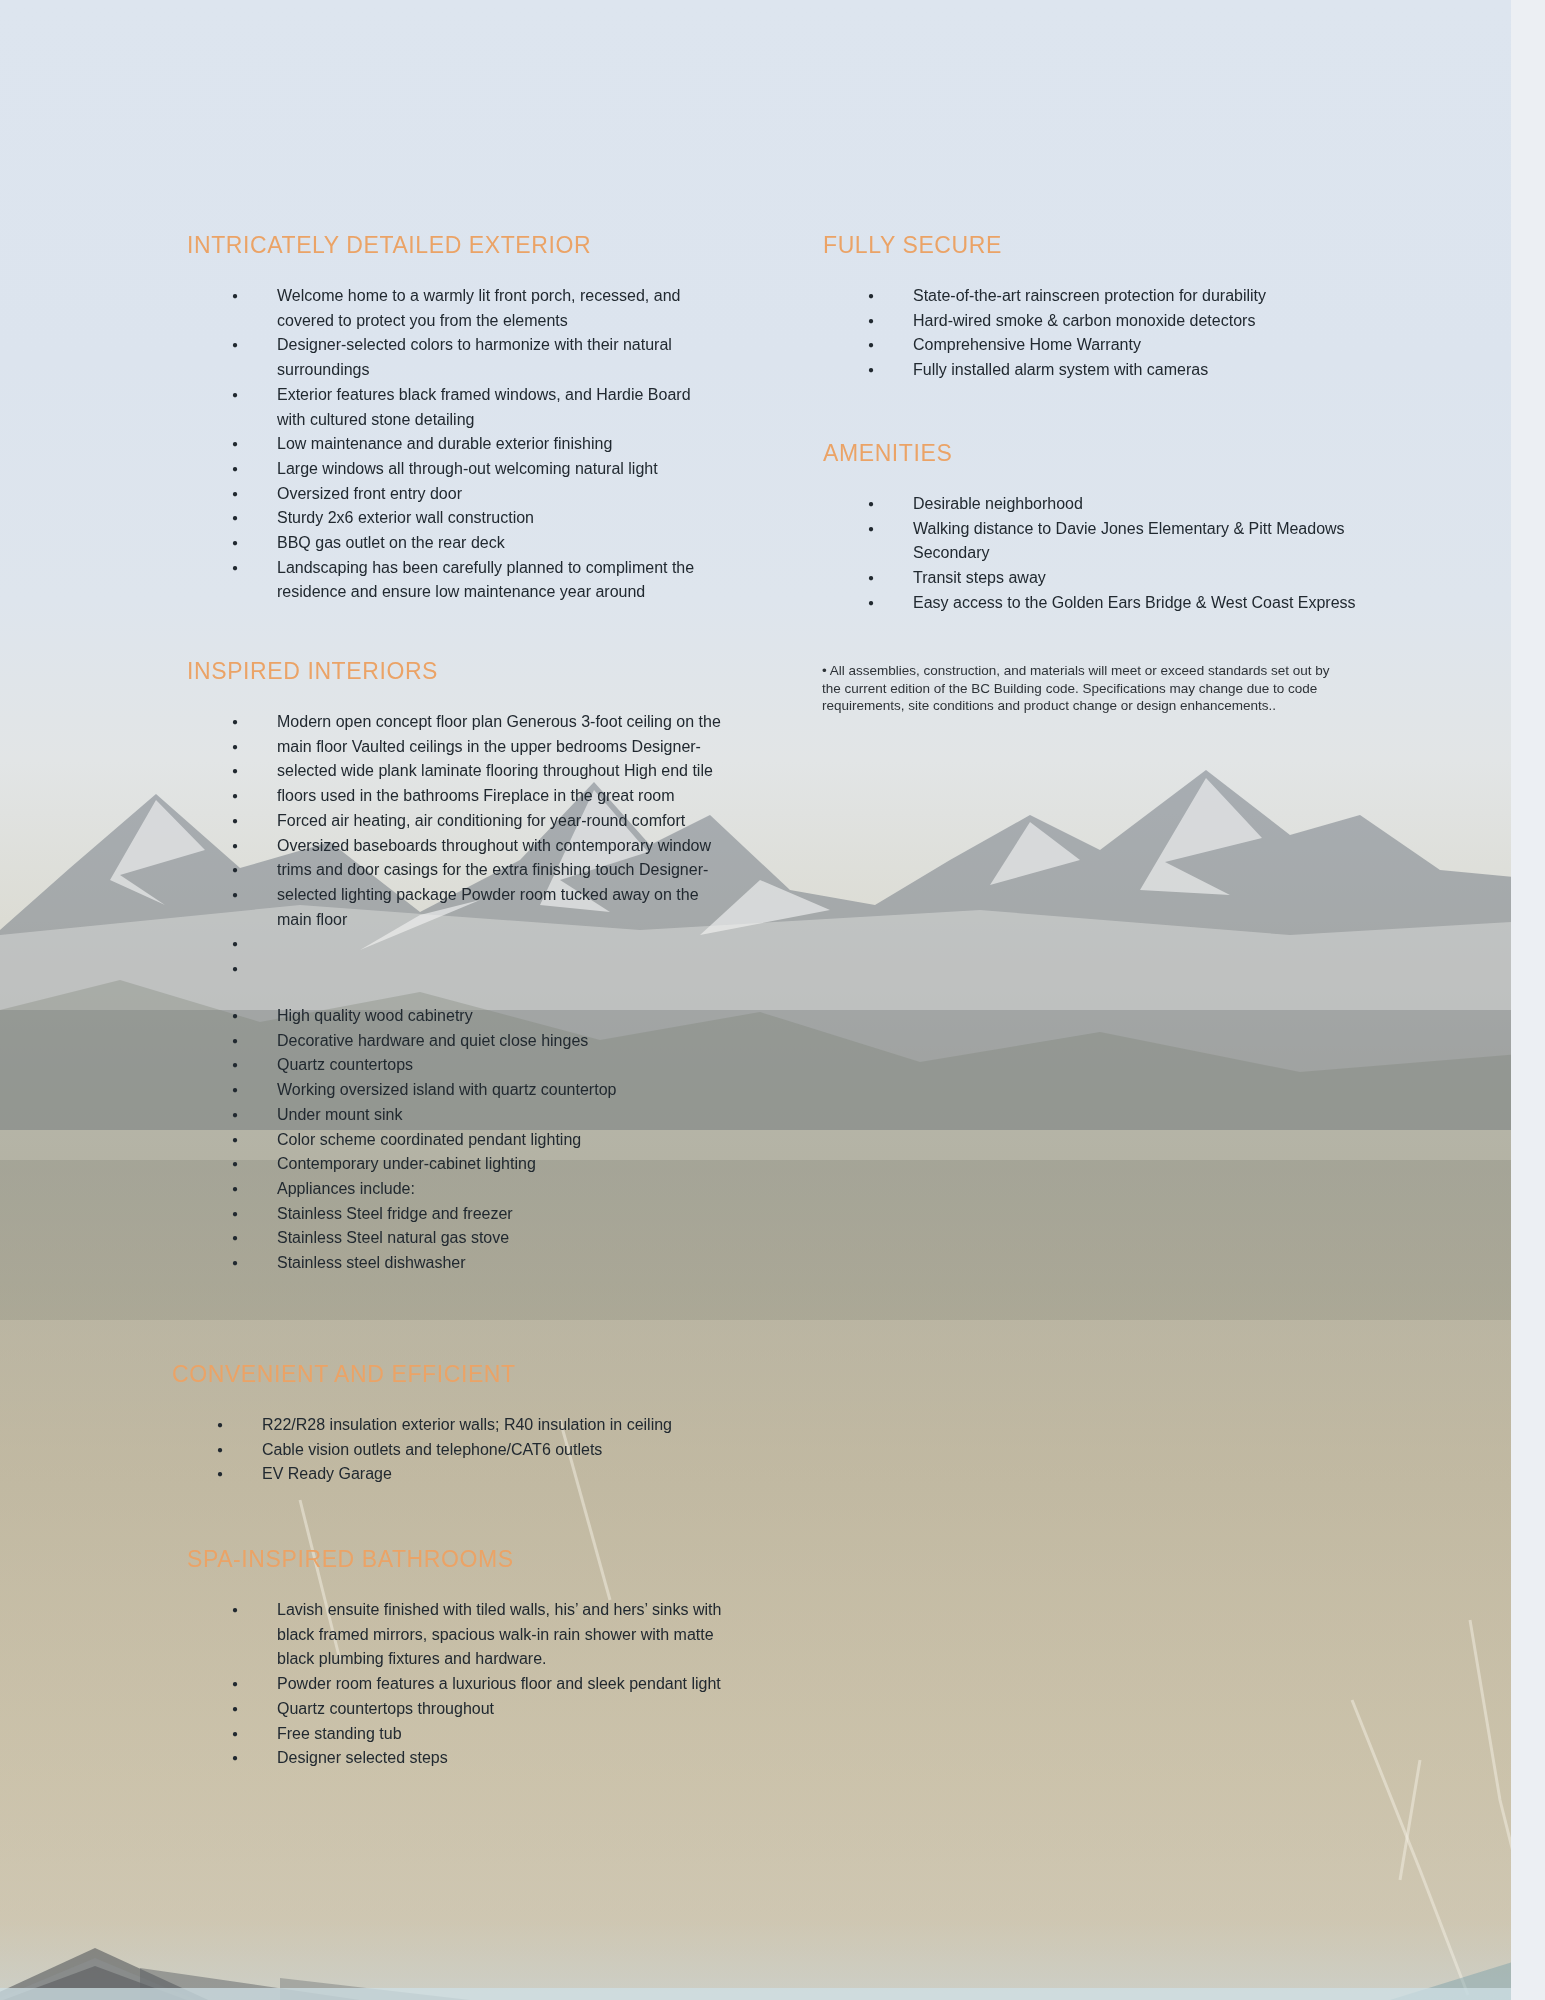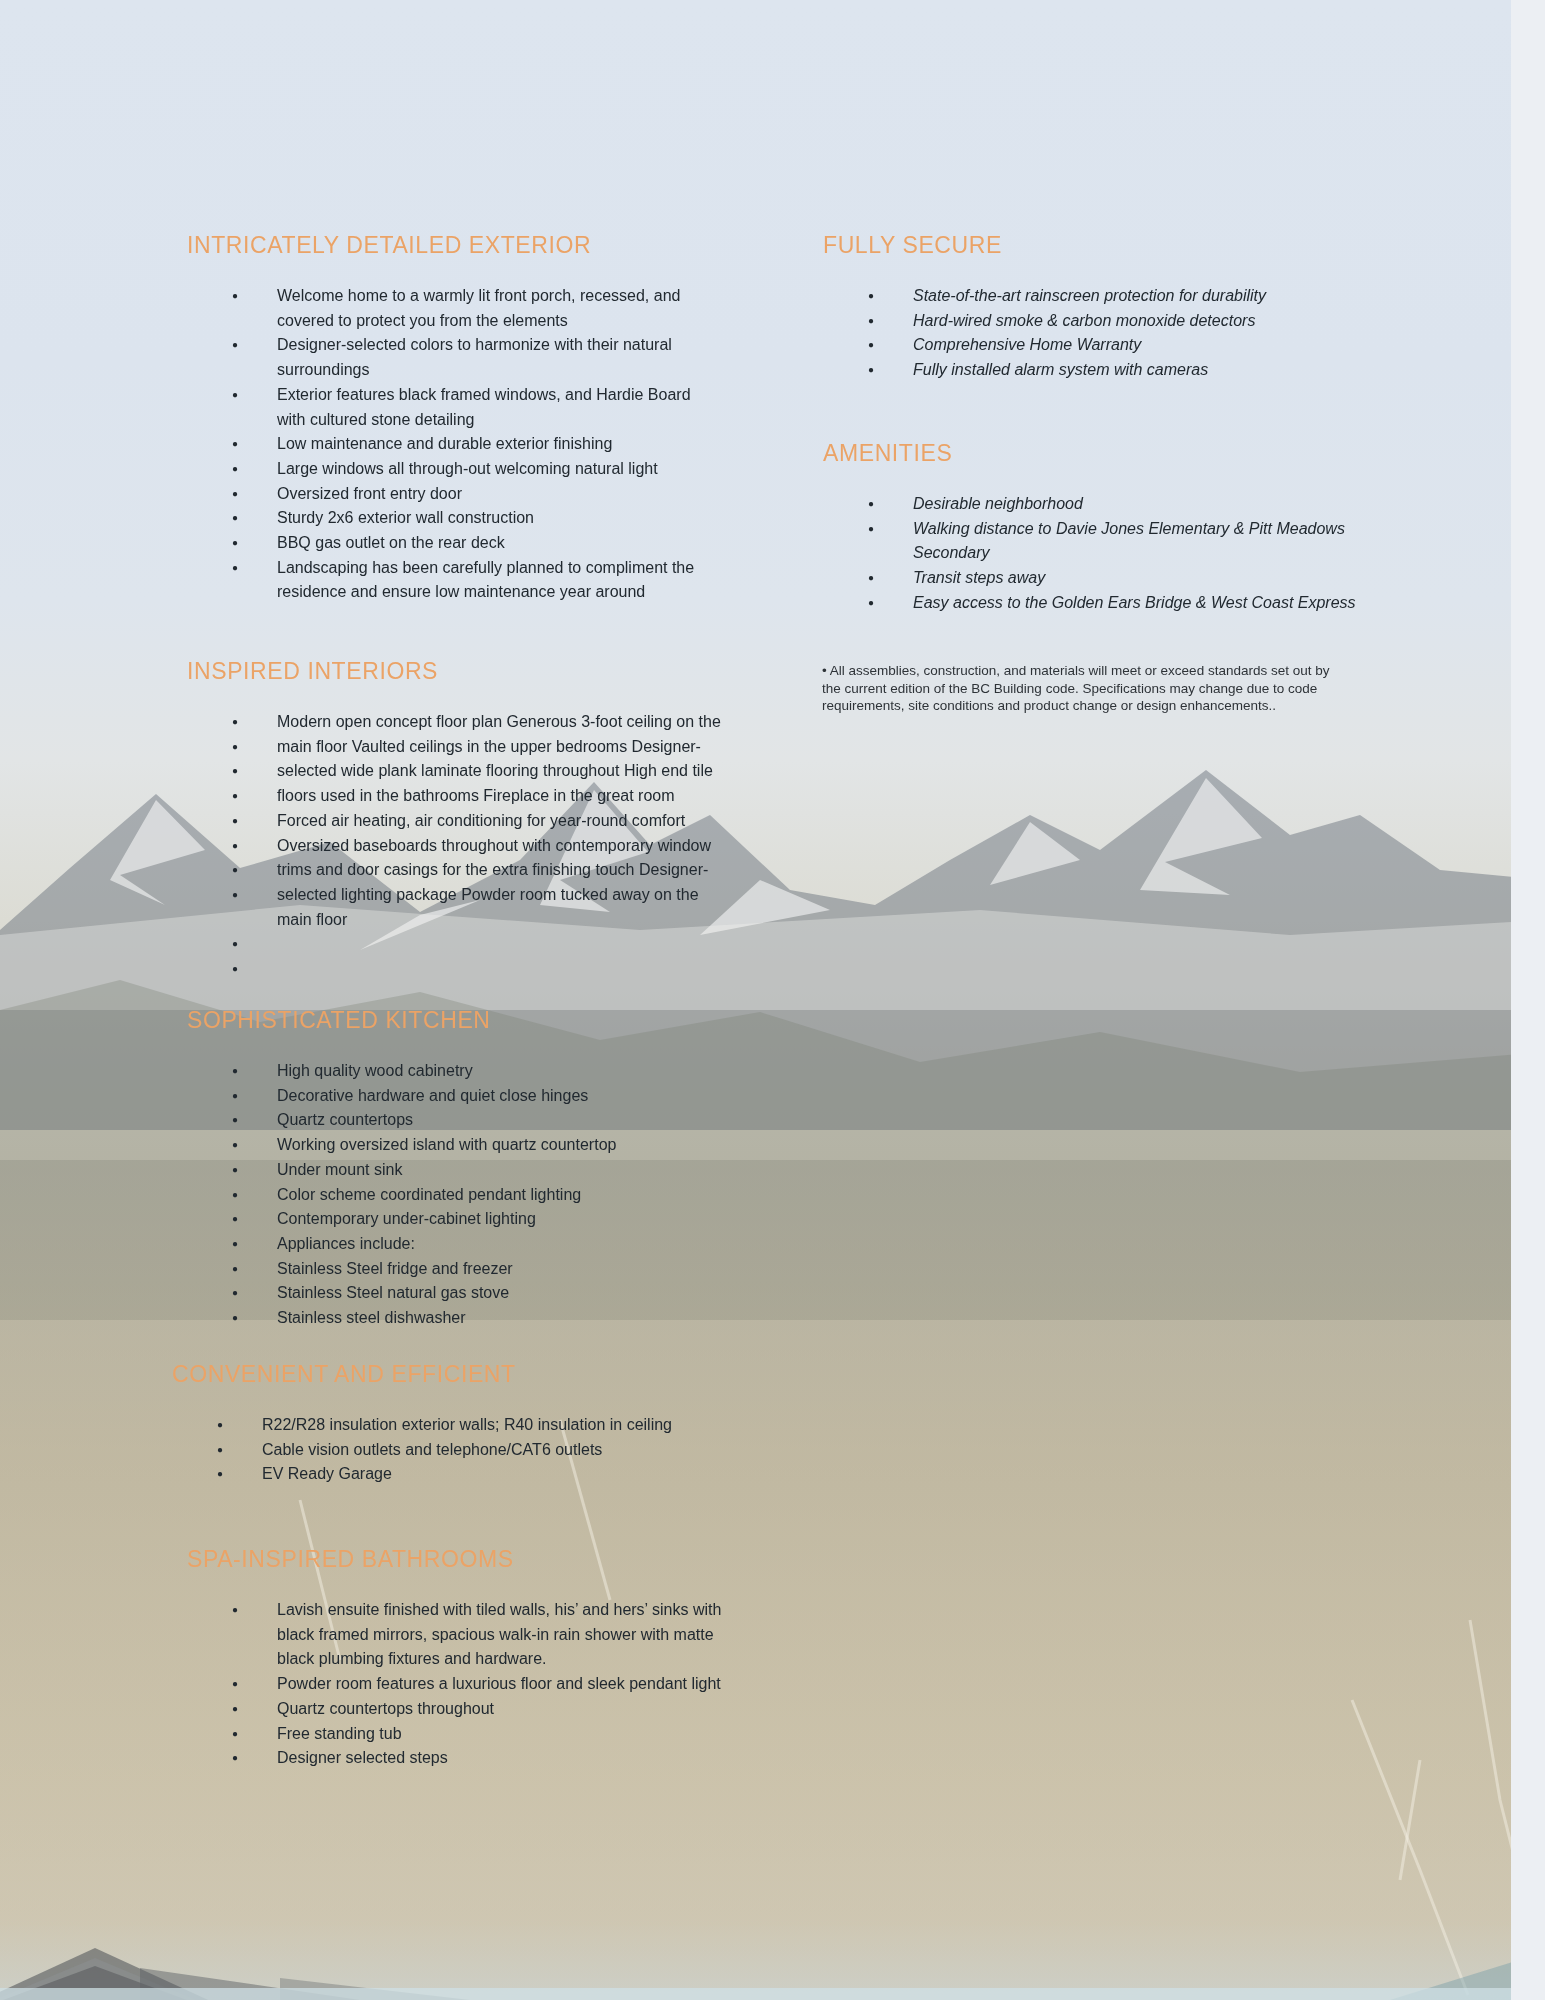--- a/index.html
+++ b/index.html
@@ -36,21 +36,21 @@
     font-size:10px;line-height:24.7px;
     color:var(--body-text,#212930);
   }
   .txt{
     flex:1;
     font-size:16px;line-height:24.7px;
     min-height:24.7px;
     color:var(--body-text,#212930);
     white-space:pre-line;
   }
-  .sec.right .txt{max-width:445px;font-style:italic;}
+  .sec.right .txt{max-width:445px;}
   #sec-exterior{left:187px;top:229px;}
   #sec-interiors{left:187px;top:655px;}
   #sec-kitchen{left:187px;top:1004px;}
   #sec-convenient{left:172px;top:1358px;}
   #sec-bathrooms{left:187px;top:1543px;}
   #sec-secure{left:823px;top:229px;}
   #sec-amenities{left:823px;top:437px;}
   .disclaimer{
     position:absolute;left:822px;top:662px;width:548px;
     margin:0;
@@ -240,21 +240,20 @@
         </li>
 
         <li>
           <span class="dot">●</span>
           <span class="txt"></span>
         </li>
       </ul>
   </section>
 
   <section class="sec" id="sec-kitchen">
-    <h2>SOPHISTICATED KITCHEN</h2>
     <ul>
 
         <li>
           <span class="dot">●</span>
           <span class="txt">High quality wood cabinetry</span>
         </li>
 
         <li>
           <span class="dot">●</span>
           <span class="txt">Decorative hardware and quiet close hinges</span>

